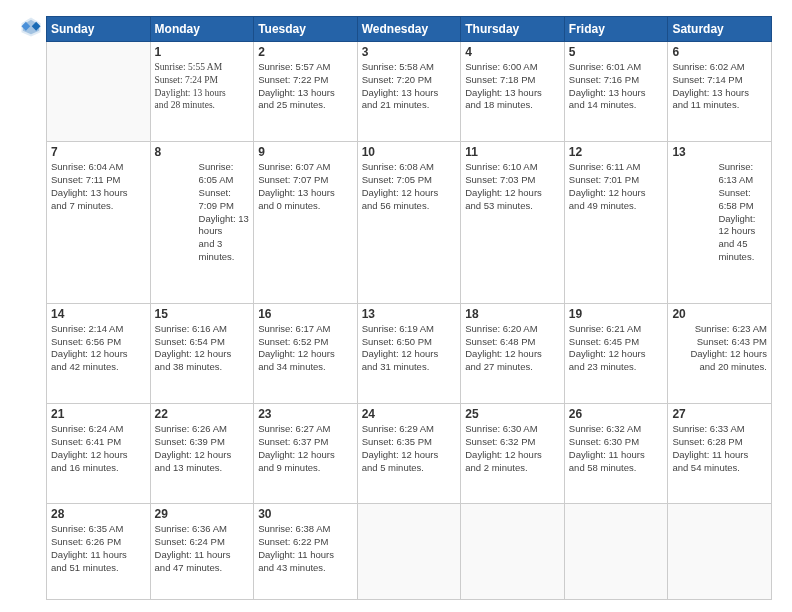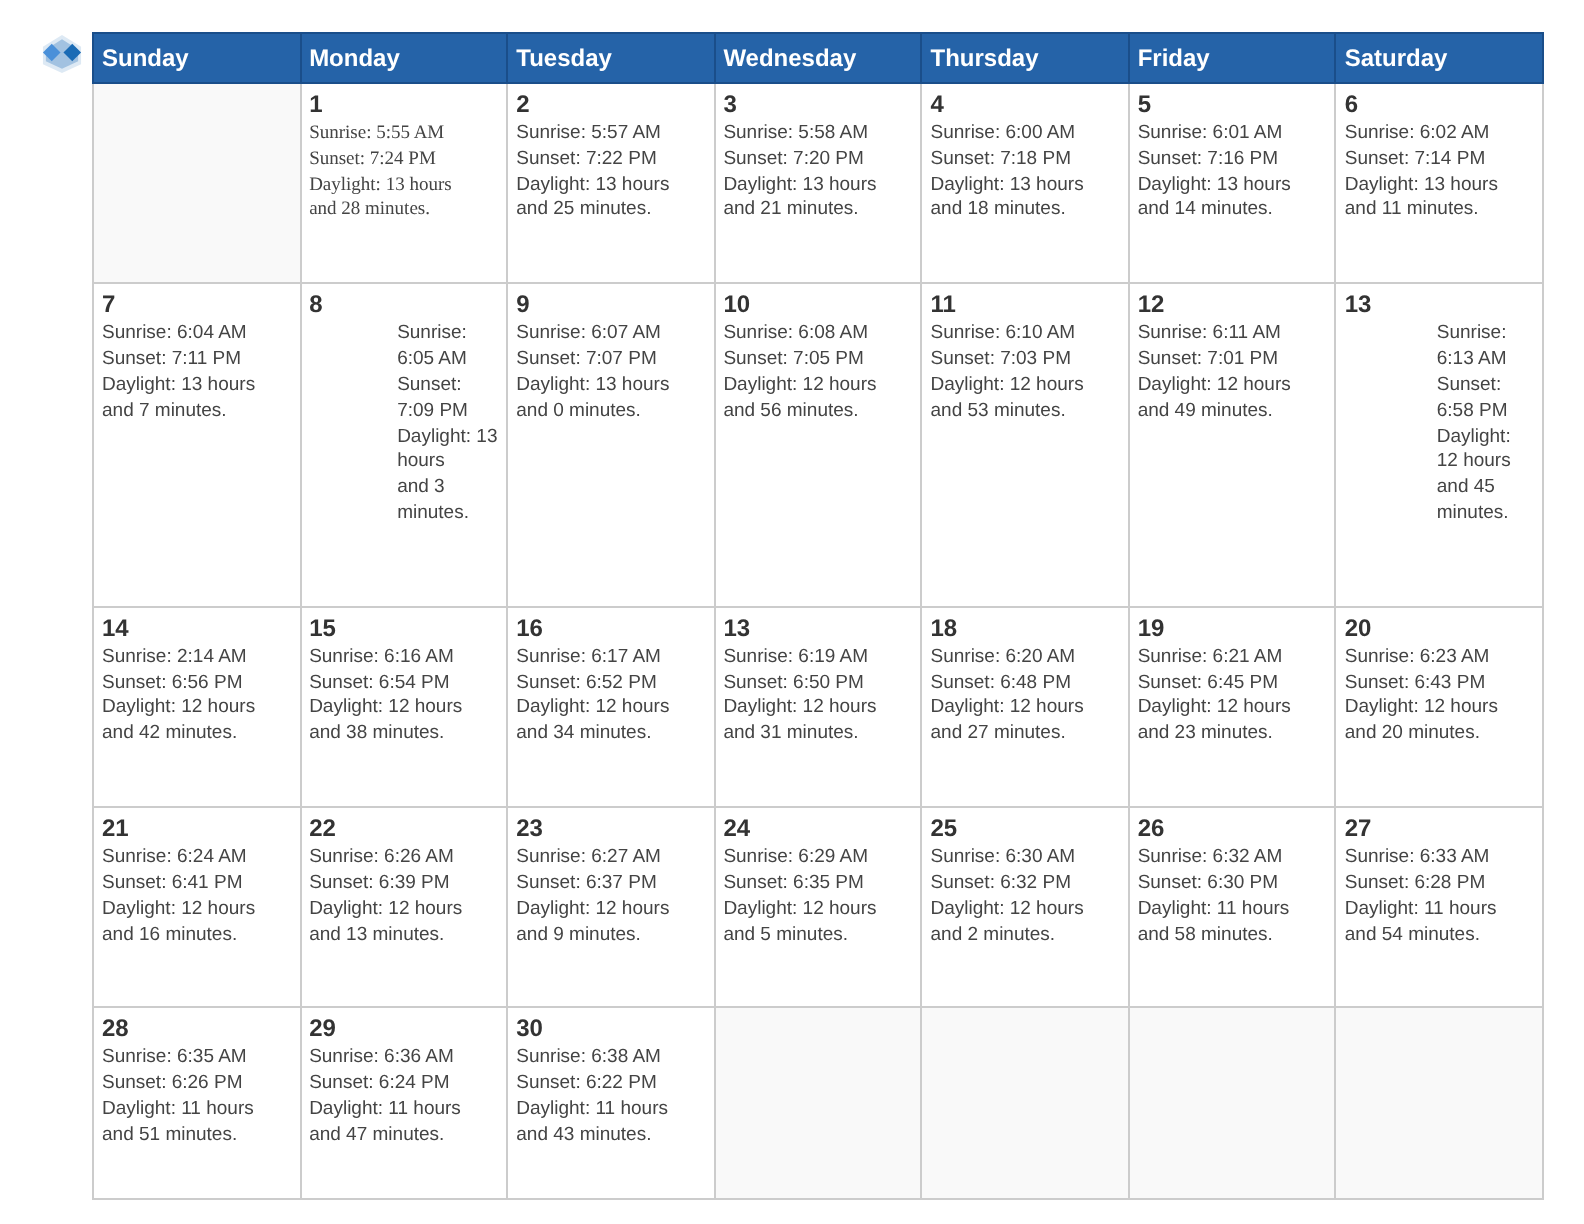--- a/index.html
+++ b/index.html
@@ -273,21 +273,21 @@
           </td>
           <td>
             <div class="day-num">19</div>
             <div class="day-detail" style="white-space: pre-line;">Sunrise: 6:21 AM
 Sunset: 6:45 PM
 Daylight: 12 hours
 and 23 minutes.</div>
           </td>
           <td>
             <div class="day-num">20</div>
-            <div class="day-detail" style="white-space: pre-line;">Sunrise: 6:23 AM
+            <div class="day-detail" style="white-space: pre-line; text-align: right;">Sunrise: 6:23 AM
 Sunset: 6:43 PM
 Daylight: 12 hours
 and 20 minutes.</div>
           </td>
         </tr>
         <tr>
           <td>
             <div class="day-num">21</div>
             <div class="day-detail" style="white-space: pre-line;">Sunrise: 6:24 AM
 Sunset: 6:41 PM

